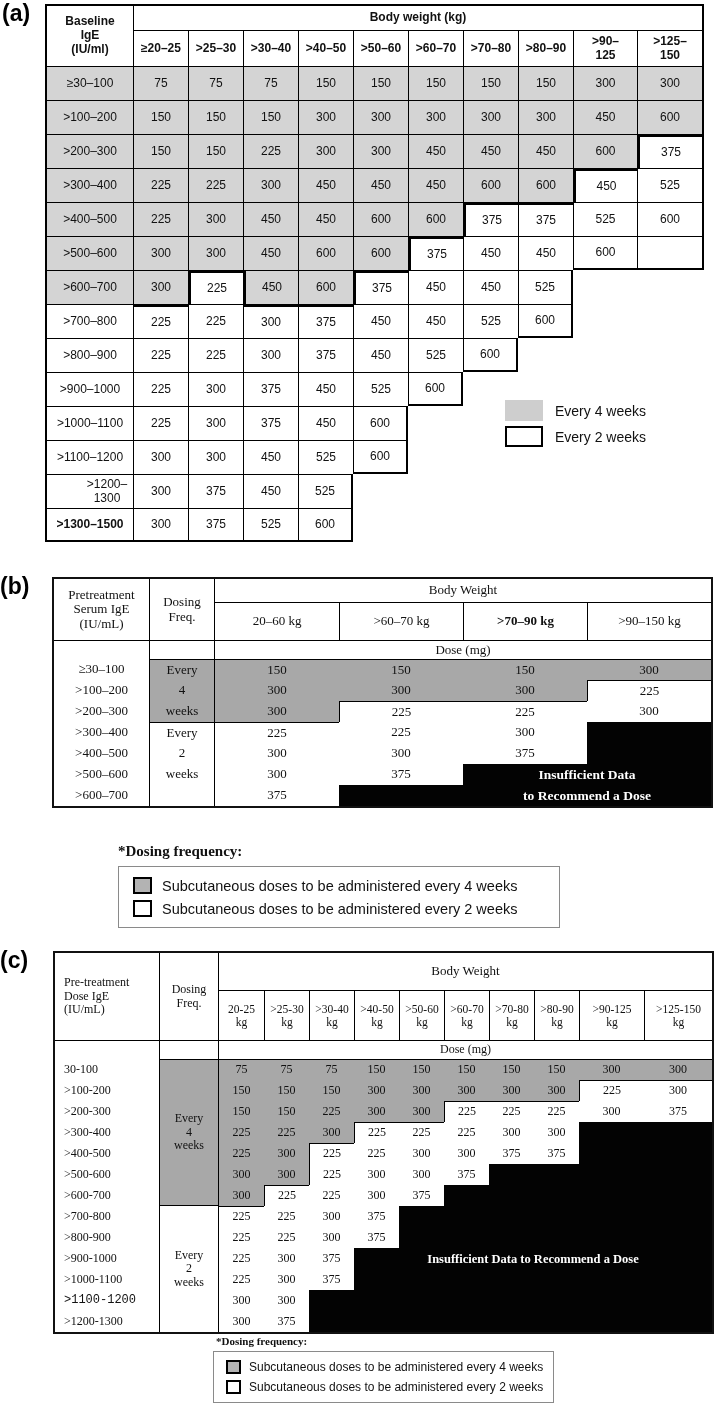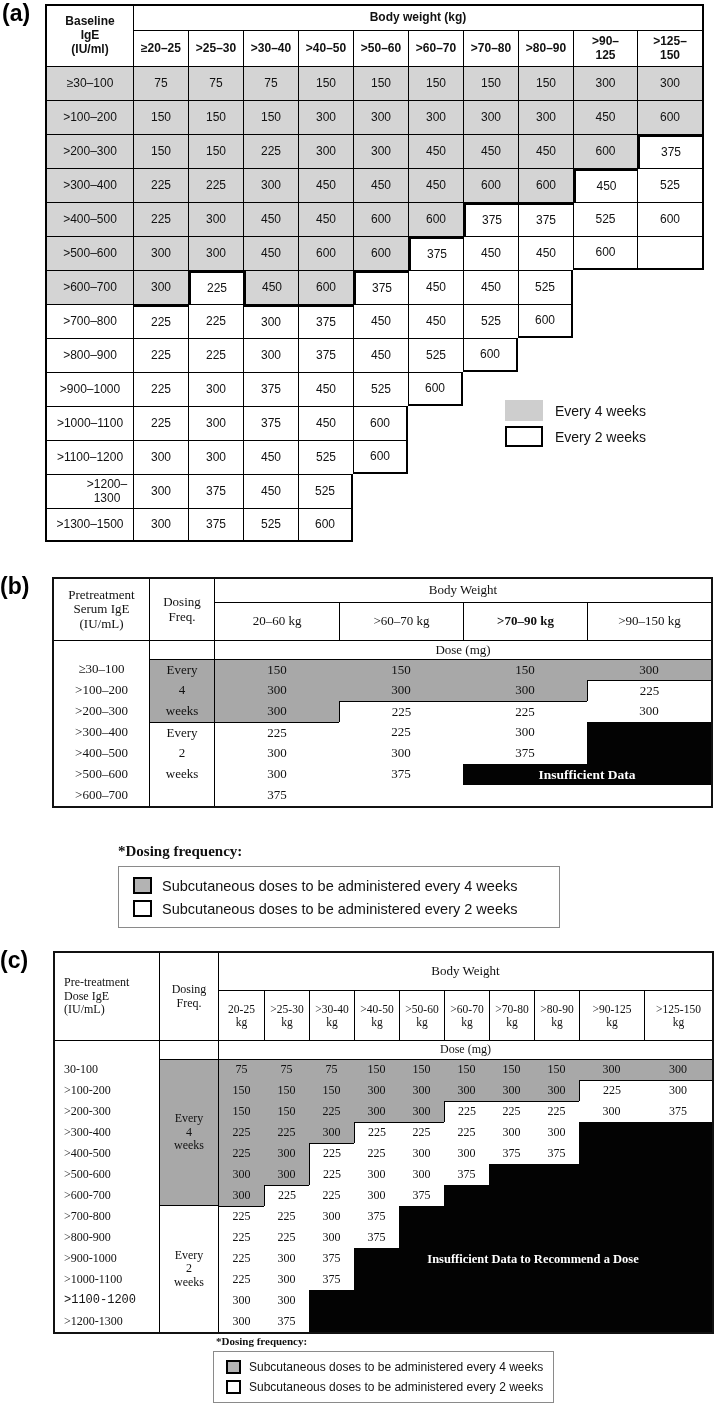--- a/index.html
+++ b/index.html
@@ -198,21 +198,21 @@
       <div class="acell fill-w" style="grid-area: 14 / 2;">300</div>
       <div class="acell fill-w" style="grid-area: 14 / 3;">300</div>
       <div class="acell fill-w" style="grid-area: 14 / 4;">450</div>
       <div class="acell fill-w" style="grid-area: 14 / 5;">525</div>
       <div class="acell fill-w" style="grid-area: 14 / 6; border-right-width: 2px; border-bottom-width: 2px;">600</div>
       <div class="acell fill-w" style="grid-area: 15 / 1; border-left-width: 2px; padding-left: 34px;">&gt;1200–1300</div>
       <div class="acell fill-w" style="grid-area: 15 / 2;">300</div>
       <div class="acell fill-w" style="grid-area: 15 / 3;">375</div>
       <div class="acell fill-w" style="grid-area: 15 / 4;">450</div>
       <div class="acell fill-w" style="grid-area: 15 / 5; border-right-width: 2px;">525</div>
-      <div class="acell fill-w" style="grid-area: 16 / 1; border-left-width: 2px; border-bottom-width: 2px;">&gt;1300–1500</div>
+      <div class="acell fill-w" style="grid-area: 16 / 1; border-left-width: 2px; border-bottom-width: 2px; font-weight: bold;">&gt;1300–1500</div>
       <div class="acell fill-w" style="grid-area: 16 / 2; border-bottom-width: 2px;">300</div>
       <div class="acell fill-w" style="grid-area: 16 / 3; border-bottom-width: 2px;">375</div>
       <div class="acell fill-w" style="grid-area: 16 / 4; border-bottom-width: 2px;">525</div>
       <div class="acell fill-w" style="grid-area: 16 / 5; border-right-width: 2px; border-bottom-width: 2px;">600</div>
     </div>
 
   <div class="legend-a">
     <div class="la-item">
       <span class="la-swatch la-g"></span>
       <span class="la-text">Every 4 weeks</span>
@@ -269,20 +269,21 @@
       <div class="bcell fill2-w" style="grid-area: 8 / 5;">375</div>
       <div class="bcell fill2-b" style="grid-area: 8 / 6 / auto / 7;"></div>
       <div class="bcell" style="grid-area: 9 / 1; border-right-width: 1px;">&gt;500–600</div>
       <div class="bcell fill2-w" style="grid-area: 9 / 2; border-right-width: 1px;">weeks</div>
       <div class="bcell fill2-w" style="grid-area: 9 / 3;">300</div>
       <div class="bcell fill2-w" style="grid-area: 9 / 4;">375</div>
       <div class="bcell fill2-b ins-b" style="grid-area: 9 / 5 / auto / 7;">Insufficient Data</div>
       <div class="bcell" style="grid-area: 10 / 1; border-right-width: 1px;">&gt;600–700</div>
       <div class="bcell fill2-w" style="grid-area: 10 / 2; border-right-width: 1px;"></div>
       <div class="bcell fill2-w" style="grid-area: 10 / 3;">375</div>
+      <div class="bcell fill2-b ins-b" style="grid-area: 10 / 4 / auto / 7; padding-left: 124px;">to Recommend a Dose</div>
     </div>
 
   <div class="legend-title-b">*Dosing frequency:</div>
   <div class="legend-box-b">
     <div class="lb-item">
       <span class="lb-swatch lb-g"></span>
       <span class="lb-text">Subcutaneous doses to be administered every 4 weeks</span>
     </div>
     <div class="lb-item">
       <span class="lb-swatch lb-w"></span>

